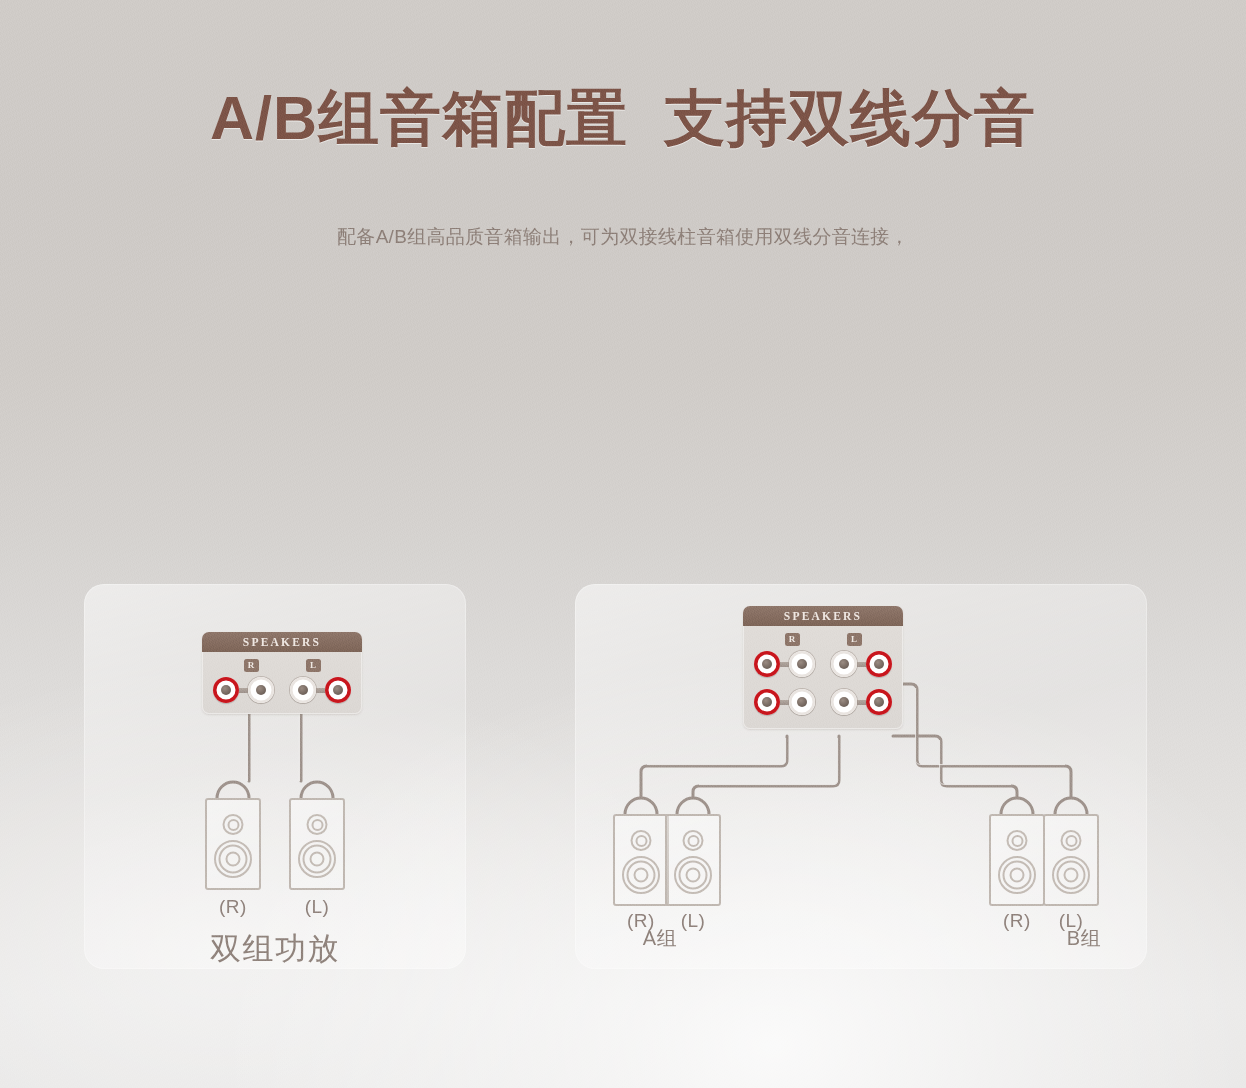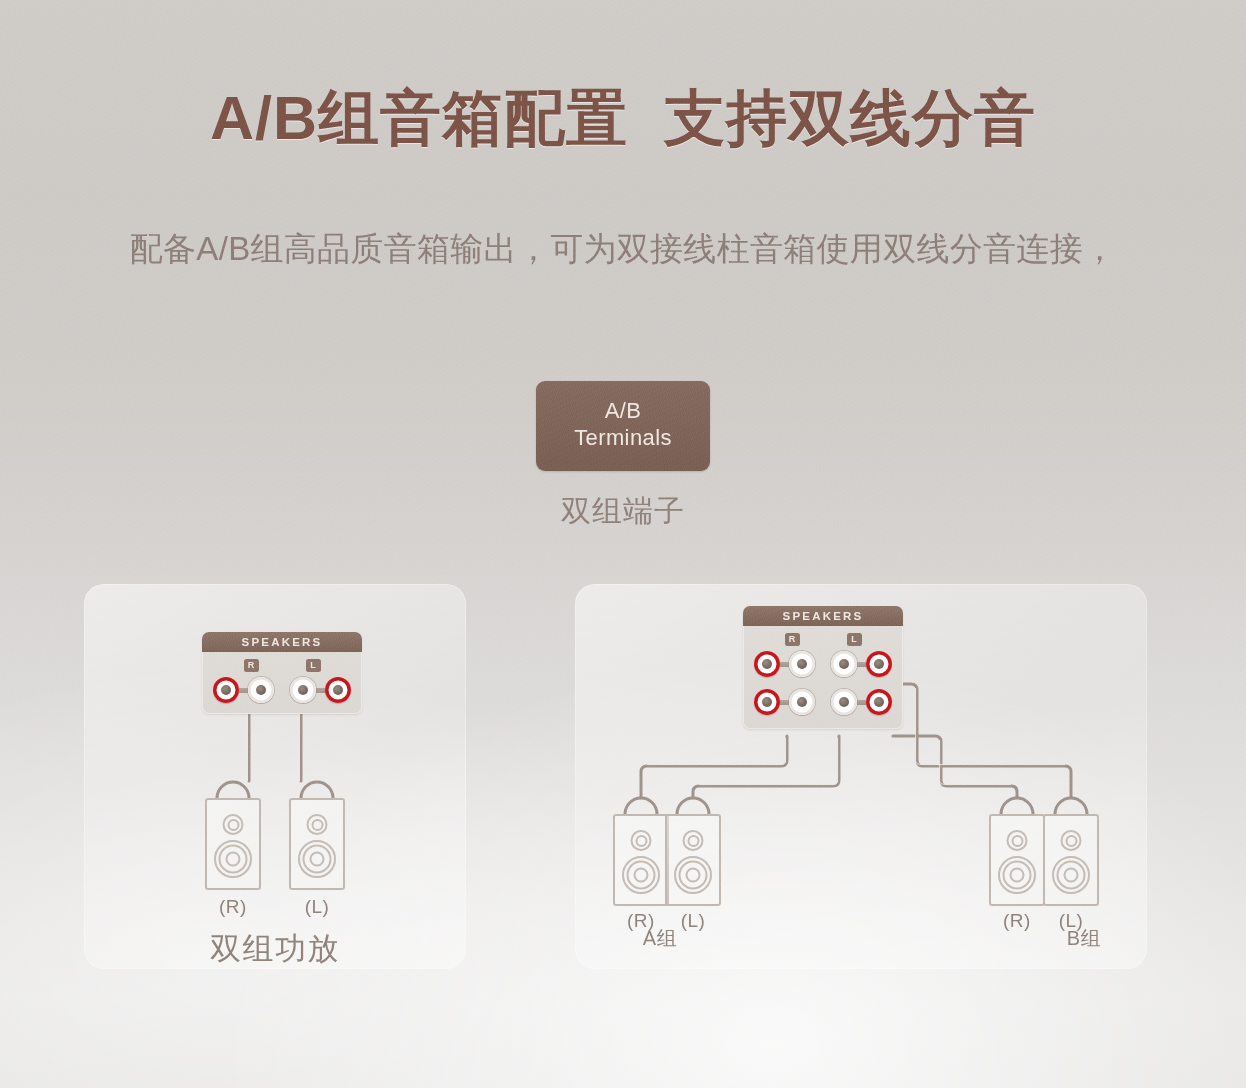--- a/index.html
+++ b/index.html
@@ -59,21 +59,21 @@
     text-shadow: 0 1px 0 rgba(255,255,255,.55);
     white-space: pre;
   }
   .subtitle {
     position: absolute;
     left: 50%;
     transform: translateX(-50%);
     top: 222px;
     width: 1180px;
     text-align: center;
-    font-size: 33px;
+    font-size: 19px;
     line-height: 1.62;
     color: #8b7d76;
     letter-spacing: .3px;
   }
   .subtitle .l2 { display: block; }
 
   
   .badges {
     position: absolute;
     top: 381px;
@@ -120,20 +120,21 @@
   #panel-left  { left: 84px;  top: 584px; width: 382px; height: 385px; }
   #panel-right { left: 575px; top: 584px; width: 572px; height: 385px; }
 
   
   .termblock {
     position: absolute;
     background: linear-gradient(180deg,#e0dcd8 0%, #dbd7d3 100%);
     border-radius: 7px;
     box-shadow: 0 1px 2px rgba(120,105,95,.18), inset 0 0 0 1px rgba(255,255,255,.45);
     overflow: hidden;
+    font-family: Liberation Serif, serif;
   }
   .term-header {
     background: linear-gradient(180deg,#8c7468 0%, #7b6356 100%);
     color: #efe7e2;
     font-size: 11.5px;
     font-weight: 700;
     letter-spacing: 2.2px;
     text-align: center;
     padding: 4px 0 4px;
   }
@@ -263,27 +264,20 @@
 <div id="page">
 
   <div class="heading">A/B组音箱配置  支持双线分音</div>
 
   <div class="subtitle">
     <span class="l1">配备A/B组高品质音箱输出，可为双接线柱音箱使用双线分音连接，</span>
   </div>
 
   <div class="badges">
 
-    <div class="badge-col">
-      <div class="badge wide">
-        <span class="ln">A/B</span>
-        <span class="ln">Terminals</span>
-      </div>
-      <div class="badge-caption">双组端子</div>
-    </div>
 
 
   </div>
 
   <div class="panel" id="panel-left">
 
     <svg class="wires" viewBox="0 0 382 385">
       <g fill="none" stroke="#9d918a" stroke-width="3" stroke-linecap="round" stroke-linejoin="round">
 
         <path d="M 165 112 L 165 197"></path>

